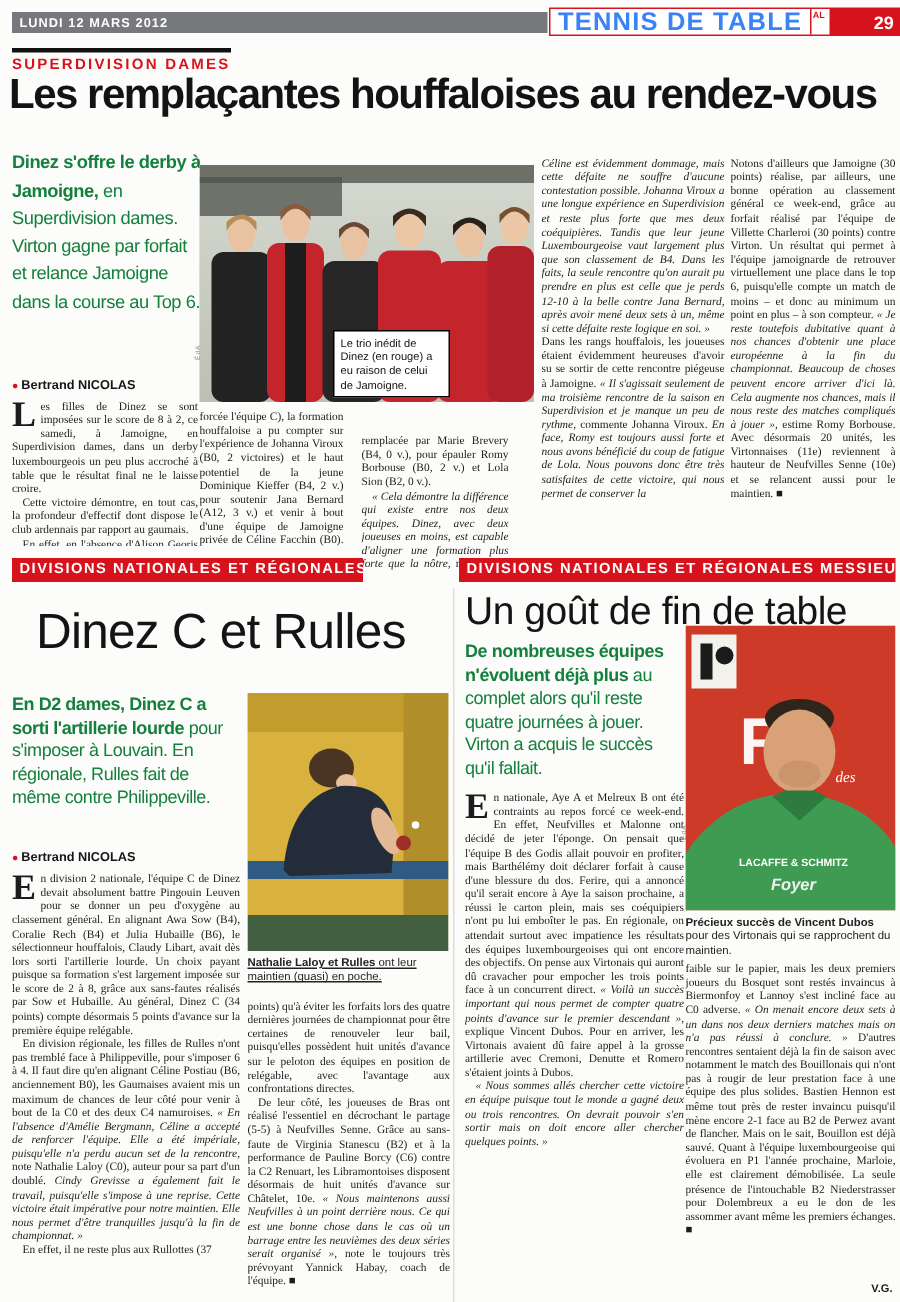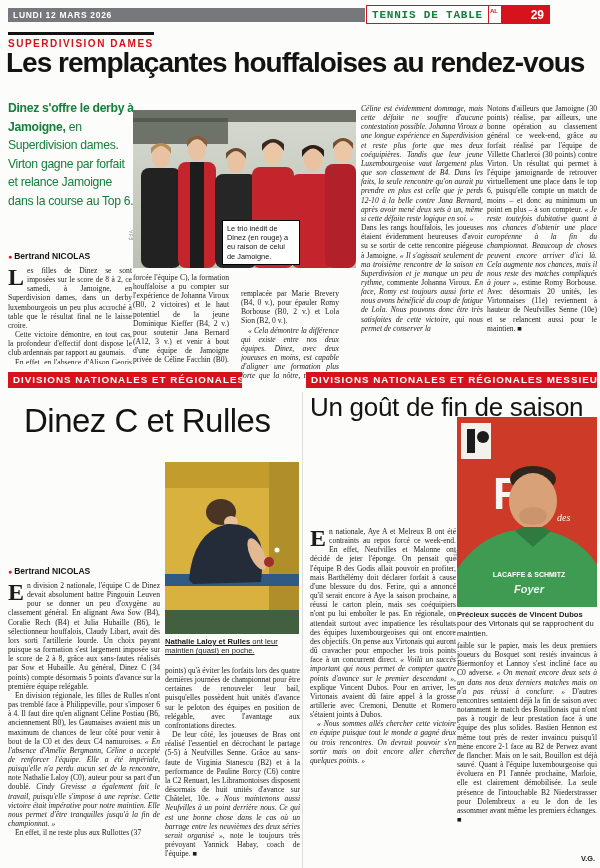--- a/index.html
+++ b/index.html
@@ -4,21 +4,21 @@
 <style>
   html,body{margin:0;padding:0;background:#d8d8d8;}
   .page{position:relative;width:600px;height:868px;background:#fcfcfa;overflow:hidden;
         font-family:"Liberation Sans",sans-serif;color:#1b1b1b;}
   
   .datebar{position:absolute;left:8px;top:8px;width:357px;height:14px;background:#77787b;
            color:#fff;font-size:8.5px;font-weight:bold;letter-spacing:.7px;line-height:14.5px;
            padding-left:5px;box-sizing:border-box;}
   .masthead{position:absolute;left:366px;top:5px;height:19px;display:flex;align-items:stretch;}
   .tdt-box{border:1.5px solid #d6131c;display:flex;align-items:center;background:#fff;}
-  .tdt{font-size:11px;font-weight:bold;letter-spacing:.8px;color:#15803d;padding:0 5px;white-space:nowrap;font-family:Liberation Mono, monospace;}
+  .tdt{font-size:17px;font-weight:bold;letter-spacing:.8px;color:#3b82f6;padding:0 5px;white-space:nowrap;}
   .al{color:#d6131c;font-size:6px;font-weight:bold;padding:2px 3px 0 1px;align-self:flex-start;border-left:1px solid #d6131c;height:100%;box-sizing:border-box;}
   .pagenum{background:#d6131c;color:#fff;font-weight:bold;font-size:12px;width:48px;display:flex;
            align-items:center;justify-content:flex-end;padding-right:6px;box-sizing:border-box;}
   
   .rule{position:absolute;left:8px;top:32px;width:146px;height:3px;background:#111;}
   .kicker{position:absolute;left:8px;top:38px;font-size:10px;font-weight:bold;color:#d6131c;letter-spacing:1.5px;}
   .headline{position:absolute;left:6px;top:47px;width:594px;margin:0;font-size:28px;font-weight:bold;
             letter-spacing:-1px;white-space:nowrap;overflow:hidden;color:#131313;}
   
   .standfirst{position:absolute;font-size:12.2px;line-height:18.5px;color:#15803d;letter-spacing:-.3px;}
@@ -49,21 +49,21 @@
   .pcredit{position:absolute;font-size:4.5px;color:#909090;transform:rotate(-90deg);
            transform-origin:left top;letter-spacing:.6px;}
   .vdiv{position:absolute;left:302px;top:392px;width:1px;height:476px;background:#ddd;}
 </style>
 </head>
 <body>
 
 <div class="page">
 
   <div class="datebar">
-    <span>LUNDI 12 MARS 2026</span>
+    <span>LUNDI 12 MARS 2012</span>
   </div>
   <div class="masthead">
     <div class="tdt-box">
       <span class="tdt">TENNIS DE TABLE</span>
       <span class="al">AL</span>
     </div>
     <div class="pagenum">29</div>
   </div>
 
   <div class="rule"></div>
@@ -144,20 +144,23 @@
     </p>
   </div>
 
   <div class="band" style="left:8px;width:234px;">DIVISIONS NATIONALES ET RÉGIONALES DAMES</div>
   <div class="band" style="left:306px;width:291px;">DIVISIONS NATIONALES ET RÉGIONALES MESSIEURS</div>
   <div class="vdiv"></div>
 
   <h2 class="titleL">
     <span>Dinez C et Rulles</span><br>
   </h2>
+  <div class="standfirst" style="left:8px;top:462px;width:152px;font-size:12px;line-height:15.5px;">
+    <span class="b">En D2 dames, Dinez C a sorti l'artillerie lourde</span><span> pour s'imposer à Louvain. En régionale, Rulles fait de même contre Philippeville.</span>
+  </div>
   <div class="byline" style="left:8px;top:566px;">
     <span class="dot">●</span><span>Bertrand NICOLAS</span>
   </div>
   <div class="serifcol" style="left:8px;top:581px;width:152px;height:287px;">
     <p><span class="dropcap">E</span><span>n division 2 nationale, l'équipe C de Dinez devait absolument battre Pingouin Leuven pour se donner un peu d'oxygène au classement général. En alignant Awa Sow (B4), Coralie Rech (B4) et Julia Hubaille (B6), le sélectionneur houffalois, Claudy Libart, avait dès lors sorti l'artillerie lourde. Un choix payant puisque sa formation s'est largement imposée sur le score de 2 à 8, grâce aux sans-fautes réalisés par Sow et Hubaille. Au général, Dinez C (34 points) compte désormais 5 points d'avance sur la première équipe relégable.</span></p>
     <p class="ind">
       <span>En division régionale, les filles de Rulles n'ont pas tremblé face à Philippeville, pour s'imposer 6 à 4. Il faut dire qu'en alignant Céline Postiau (B6, anciennement B0), les Gaumaises avaient mis un maximum de chances de leur côté pour venir à bout de la C0 et des deux C4 namuroises. </span><span class="it">« En l'absence d'Amélie Bergmann, Céline a accepté de renforcer l'équipe. Elle a été impériale, puisqu'elle n'a perdu aucun set de la rencontre, </span><span>note Nathalie Laloy (C0), auteur pour sa part d'un doublé. </span><span class="it">Cindy Grevisse a également fait le travail, puisqu'elle s'impose à une reprise. Cette victoire était impérative pour notre maintien. Elle nous permet d'être tranquilles jusqu'à la fin de championnat. »</span>
     </p>
     <p class="ind">En effet, il ne reste plus aux Rullottes (37</p>
   </div>
@@ -181,21 +184,24 @@
   <div class="photocap" style="left:165px;top:637px;width:134px;text-decoration:underline;">
     <span class="b">Nathalie Laloy et Rulles</span><span> ont leur maintien (quasi) en poche.</span>
   </div>
   <div class="serifcol" style="left:165px;top:666px;width:135px;height:202px;">
     <p>points) qu'à éviter les forfaits lors des quatre dernières journées de championnat pour être certaines de renouveler leur bail, puisqu'elles possèdent huit unités d'avance sur le peloton des équipes en position de relégable, avec l'avantage aux confrontations directes.</p>
     <p class="ind">
       <span>De leur côté, les joueuses de Bras ont réalisé l'essentiel en décrochant le partage (5-5) à Neufvilles Senne. Grâce au sans-faute de Virginia Stanescu (B2) et à la performance de Pauline Borcy (C6) contre la C2 Renuart, les Libramontoises disposent désormais de huit unités d'avance sur Châtelet, 10e. </span><span class="it">« Nous maintenons aussi Neufvilles à un point derrière nous. Ce qui est une bonne chose dans le cas où un barrage entre les neuvièmes des deux séries serait organisé »</span><span>, note le toujours très prévoyant Yannick Habay, coach de l'équipe. ■</span>
     </p>
   </div>
 
-  <h2 class="titleR">Un goût de fin de saison</h2>
+  <h2 class="titleR">Un goût de fin de table</h2>
+  <div class="standfirst" style="left:310px;top:427px;width:145px;font-size:12px;line-height:15.5px;">
+    <span class="b">De nombreuses équipes n'évoluent déjà plus</span><span> au complet alors qu'il reste quatre journées à jouer. Virton a acquis le succès qu'il fallait.</span>
+  </div>
   <div class="serifcol" style="left:310px;top:527px;width:146px;height:341px;">
     <p><span class="dropcap">E</span><span>n nationale, Aye A et Melreux B ont été contraints au repos forcé ce week-end. En effet, Neufvilles et Malonne ont décidé de jeter l'éponge. On pensait que l'équipe B des Godis allait pouvoir en profiter, mais Barthélémy doit déclarer forfait à cause d'une blessure du dos. Ferire, qui a annoncé qu'il serait encore à Aye la saison prochaine, a réussi le carton plein, mais ses coéquipiers n'ont pu lui emboîter le pas. En régionale, on attendait surtout avec impatience les résultats des équipes luxembourgeoises qui ont encore des objectifs. On pense aux Virtonais qui auront dû cravacher pour empocher les trois points face à un concurrent direct. </span><span class="it">« Voilà un succès important qui nous permet de compter quatre points d'avance sur le premier descendant »</span><span>, explique Vincent Dubos. Pour en arriver, les Virtonais avaient dû faire appel à la grosse artillerie avec Cremoni, Denutte et Romero s'étaient joints à Dubos.</span></p>
     <p class="ind it">« Nous sommes allés chercher cette victoire en équipe puisque tout le monde a gagné deux ou trois rencontres. On devrait pouvoir s'en sortir mais on doit encore aller chercher quelques points. »</p>
   </div>
 
   <div class="photo" style="left:457px;top:417px;width:140px;height:190px;">
     <svg width="140" height="190" xmlns="http://www.w3.org/2000/svg">
       <rect width="140" height="190" fill="#cd3a28"></rect>
       <rect x="4" y="6" width="30" height="36" fill="#f2f1ec"></rect>
       <rect x="10" y="12" width="8" height="24" fill="#1b1b1b"></rect>

